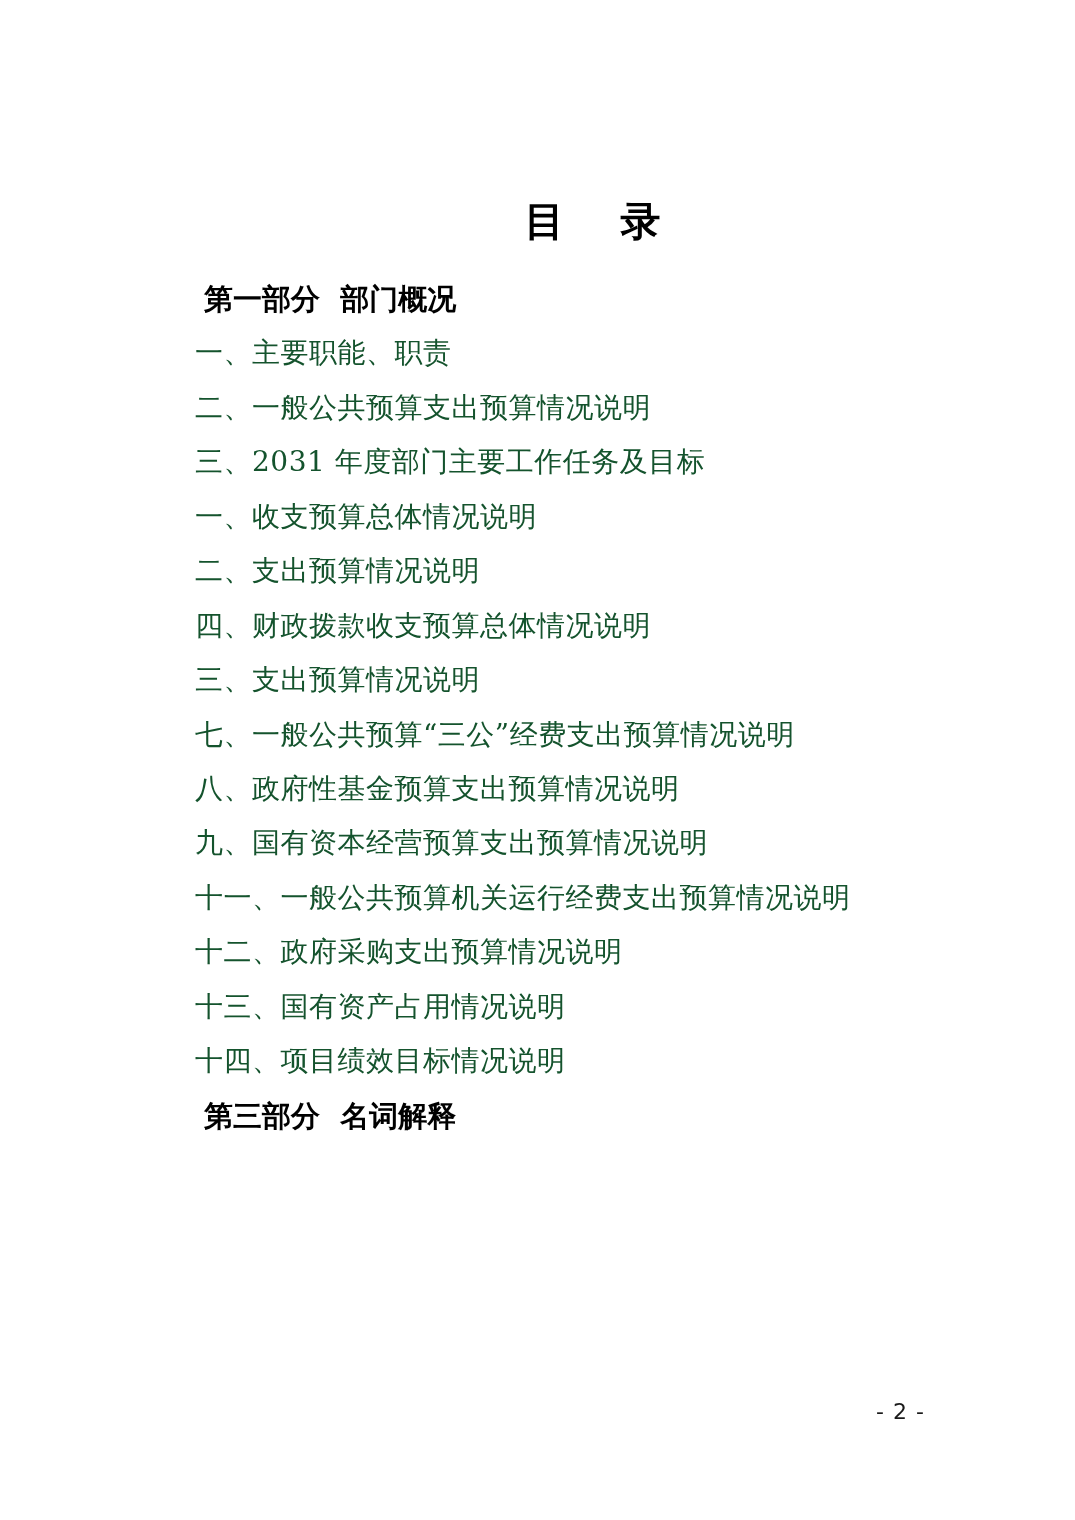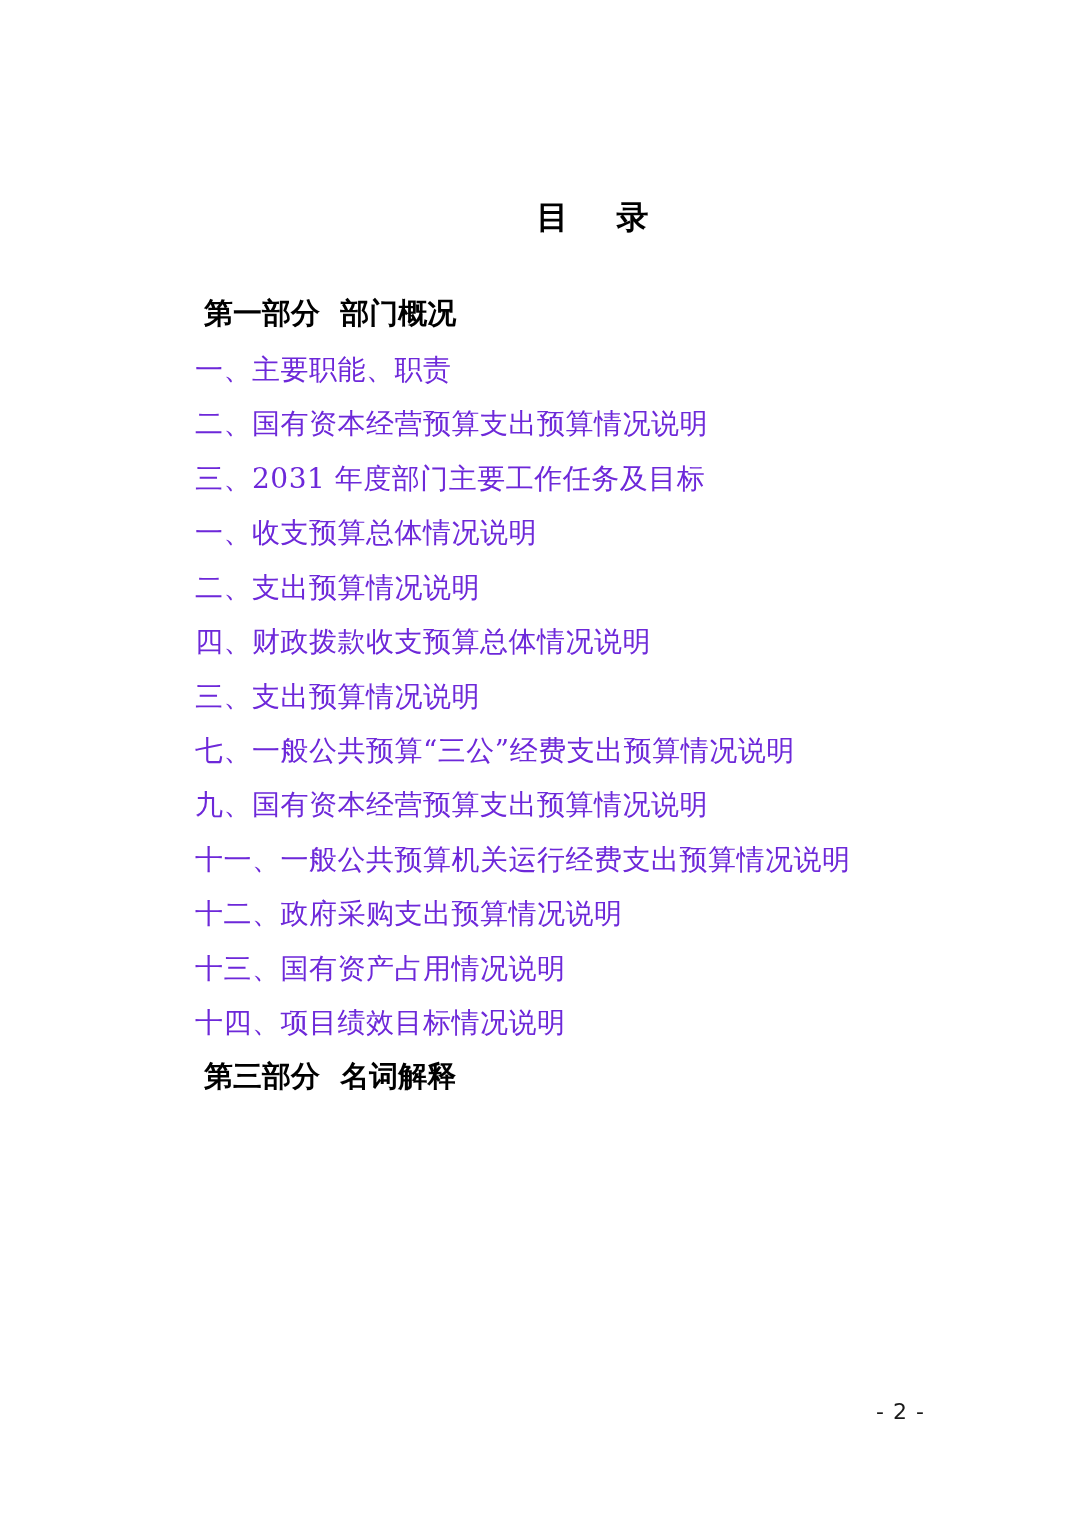--- a/index.html
+++ b/index.html
@@ -21,55 +21,55 @@
 
   .doc-title {
     position: absolute;
     top: 201px;
     left: 0;
     right: 0;
     margin: 0;
     padding-left: 118px;
     text-align: center;
     font-family: "DejaVu Serif", "Liberation Serif", serif;
-    font-size: 32px;
+    font-size: 40px;
     font-weight: bold;
     line-height: 1;
     letter-spacing: 8px;
     white-space: pre;
     color: #000000;
   }
 
   .toc {
     position: absolute;
     top: 280px;
     left: 195px;
     right: 90px;
   }
 
   .toc-row {
     height: 54.45px;
     display: flex;
-    align-items: flex-end;
+    align-items: flex-start;
     white-space: pre;
   }
 
   .toc-row.section {
     font-family: "DejaVu Sans", "Liberation Sans", sans-serif;
     font-size: 29px;
     font-weight: 700;
     color: #000000;
     padding-left: 9px;
   }
 
   .toc-row.item {
     font-family: "DejaVu Serif", "Liberation Serif", serif;
     font-size: 28px;
     font-weight: 400;
-    color: #6d28d9;
+    color: #14532d;
     letter-spacing: 0.5px;
   }
 
   .page-number {
     position: absolute;
     top: 1399px;
     left: 876px;
     font-family: "DejaVu Sans", "Liberation Sans", sans-serif;
     font-size: 22px;
     color: #1a1a1a;
@@ -88,21 +88,21 @@
 
       <div class="toc-row section">
         <span class="toc-text">第一部分  部门概况</span>
       </div>
 
       <div class="toc-row item">
         <span class="toc-text">一、主要职能、职责</span>
       </div>
 
       <div class="toc-row item">
-        <span class="toc-text">二、国有资本经营预算支出预算情况说明</span>
+        <span class="toc-text">二、一般公共预算支出预算情况说明</span>
       </div>
 
       <div class="toc-row item">
         <span class="toc-text">三、2031 年度部门主要工作任务及目标</span>
       </div>
 
 
       <div class="toc-row item">
         <span class="toc-text">一、收支预算总体情况说明</span>
       </div>
@@ -118,20 +118,23 @@
       <div class="toc-row item">
         <span class="toc-text">三、支出预算情况说明</span>
       </div>
 
 
 
       <div class="toc-row item">
         <span class="toc-text">七、一般公共预算“三公”经费支出预算情况说明</span>
       </div>
 
+      <div class="toc-row item">
+        <span class="toc-text">八、政府性基金预算支出预算情况说明</span>
+      </div>
 
       <div class="toc-row item">
         <span class="toc-text">九、国有资本经营预算支出预算情况说明</span>
       </div>
 
 
       <div class="toc-row item">
         <span class="toc-text">十一、一般公共预算机关运行经费支出预算情况说明</span>
       </div>
 

